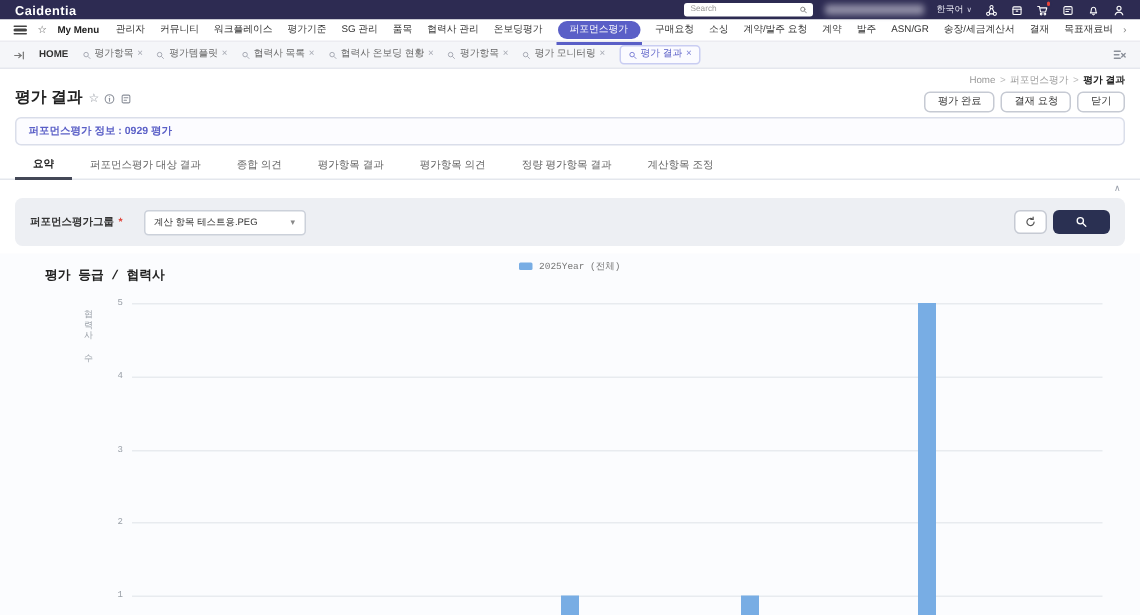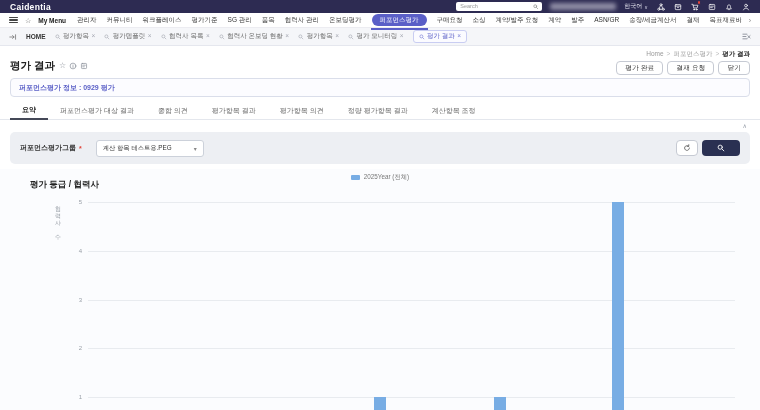--- a/index.html
+++ b/index.html
@@ -82,21 +82,21 @@
   .select{margin-left:11px;width:108px;height:17px;background:#fff;border:1px solid #ccd1da;border-radius:3px;
     display:flex;align-items:center;justify-content:space-between;padding:0 6px;font-size:6.3px;color:#333;cursor:pointer;}
   .select i{font-style:normal;color:#888;font-size:6px;}
   .filter-right{display:flex;gap:4px;align-items:center;}
   .btn-refresh{width:22px;height:16px;background:#fff;border:1px solid #c6cad3;border-radius:4px;display:flex;align-items:center;justify-content:center;cursor:pointer;}
   .btn-refresh svg{width:8px;height:8px;stroke:#555;fill:none;stroke-width:1;stroke-linecap:round;}
   .btn-search{width:38px;height:16px;background:#2a3052;border:none;border-radius:4px;display:flex;align-items:center;justify-content:center;cursor:pointer;}
   .btn-search svg{width:8px;height:8px;stroke:#fff;fill:none;stroke-width:1.1;stroke-linecap:round;}
 
   
-  .chart-card{flex:1;min-height:0;position:relative;overflow:hidden;background:#fbfcfe;margin-top:5px;}
+  .chart-card{flex:1;min-height:0;position:relative;overflow:hidden;background:#fbfcfe;margin-top:5px;font-family:Liberation Mono, monospace;}
   .legend{position:absolute;top:4px;left:0;right:0;display:flex;justify-content:center;align-items:center;gap:4px;
     font-size:6.3px;color:#777;cursor:pointer;}
   .lg-sq{width:9px;height:5px;border-radius:1px;background:#78ade4;}
   .chart-title{position:absolute;left:30px;top:11px;font-size:8.5px;font-weight:700;color:#222;line-height:1;}
   .ylabel{position:absolute;left:53px;top:33px;height:200px;display:flex;align-items:center;
     writing-mode:vertical-rl;text-orientation:upright;font-size:6px;color:#9aa0a8;letter-spacing:1px;}
   .gridline{position:absolute;left:88px;right:25px;height:1px;background:#e8ebef;}
   .ytick{position:absolute;left:58px;width:24px;text-align:right;font-size:6px;color:#9aa0a8;line-height:1;}
   .bar{position:absolute;cursor:pointer;}
 </style>

